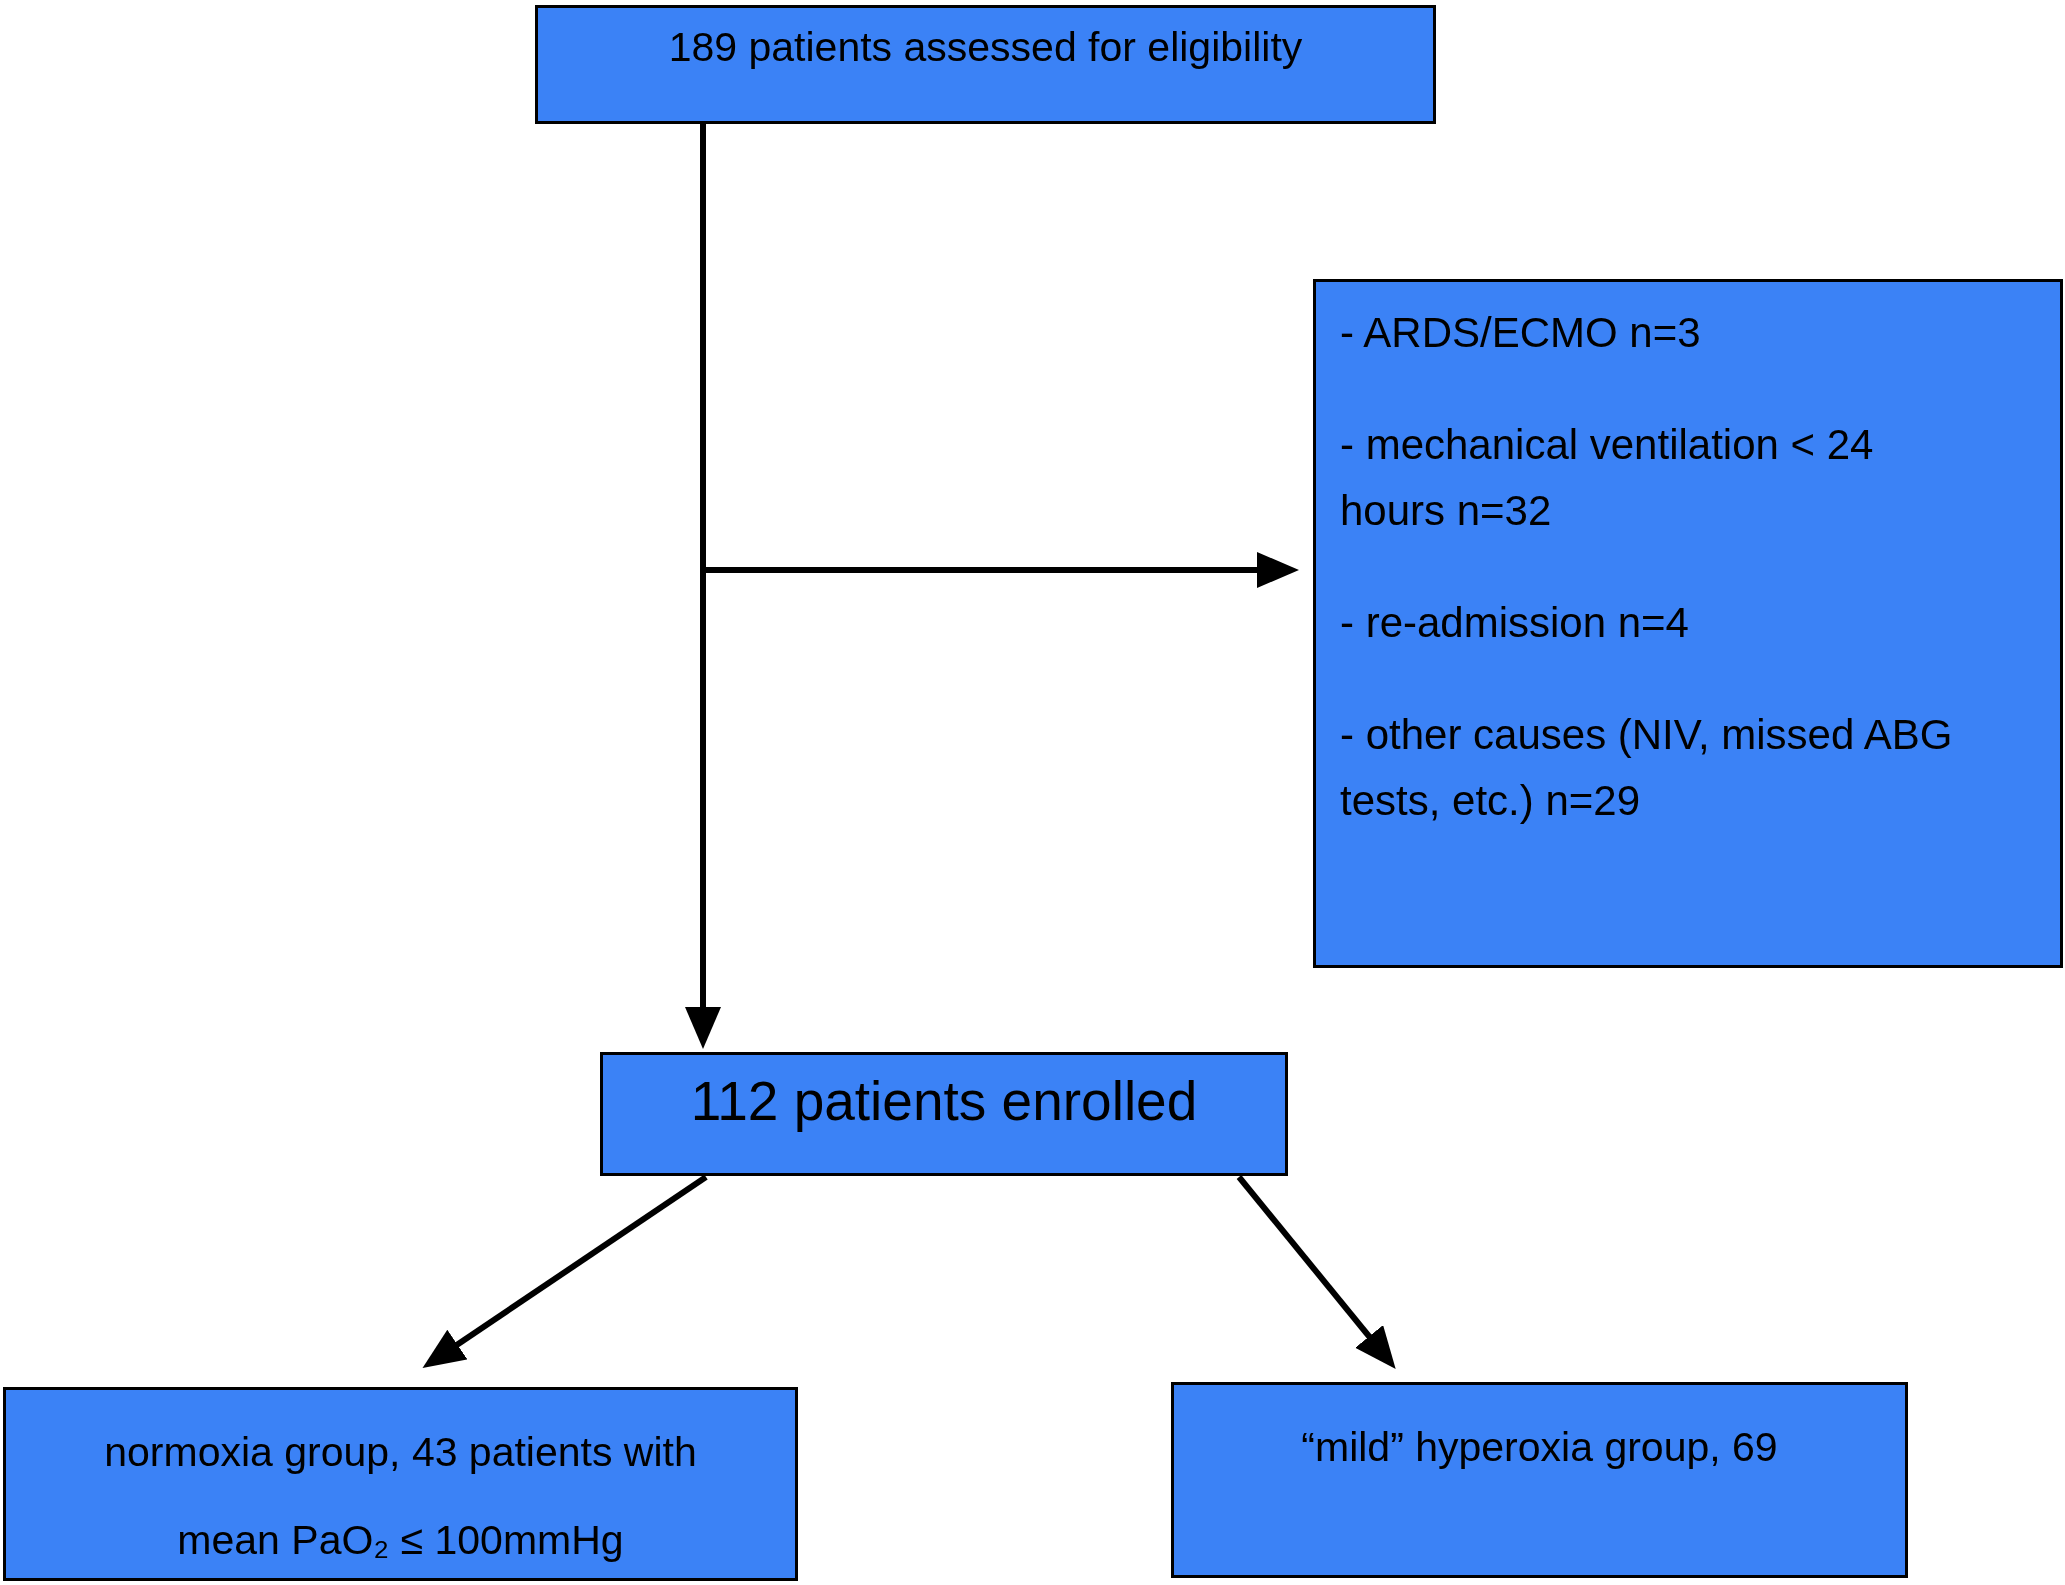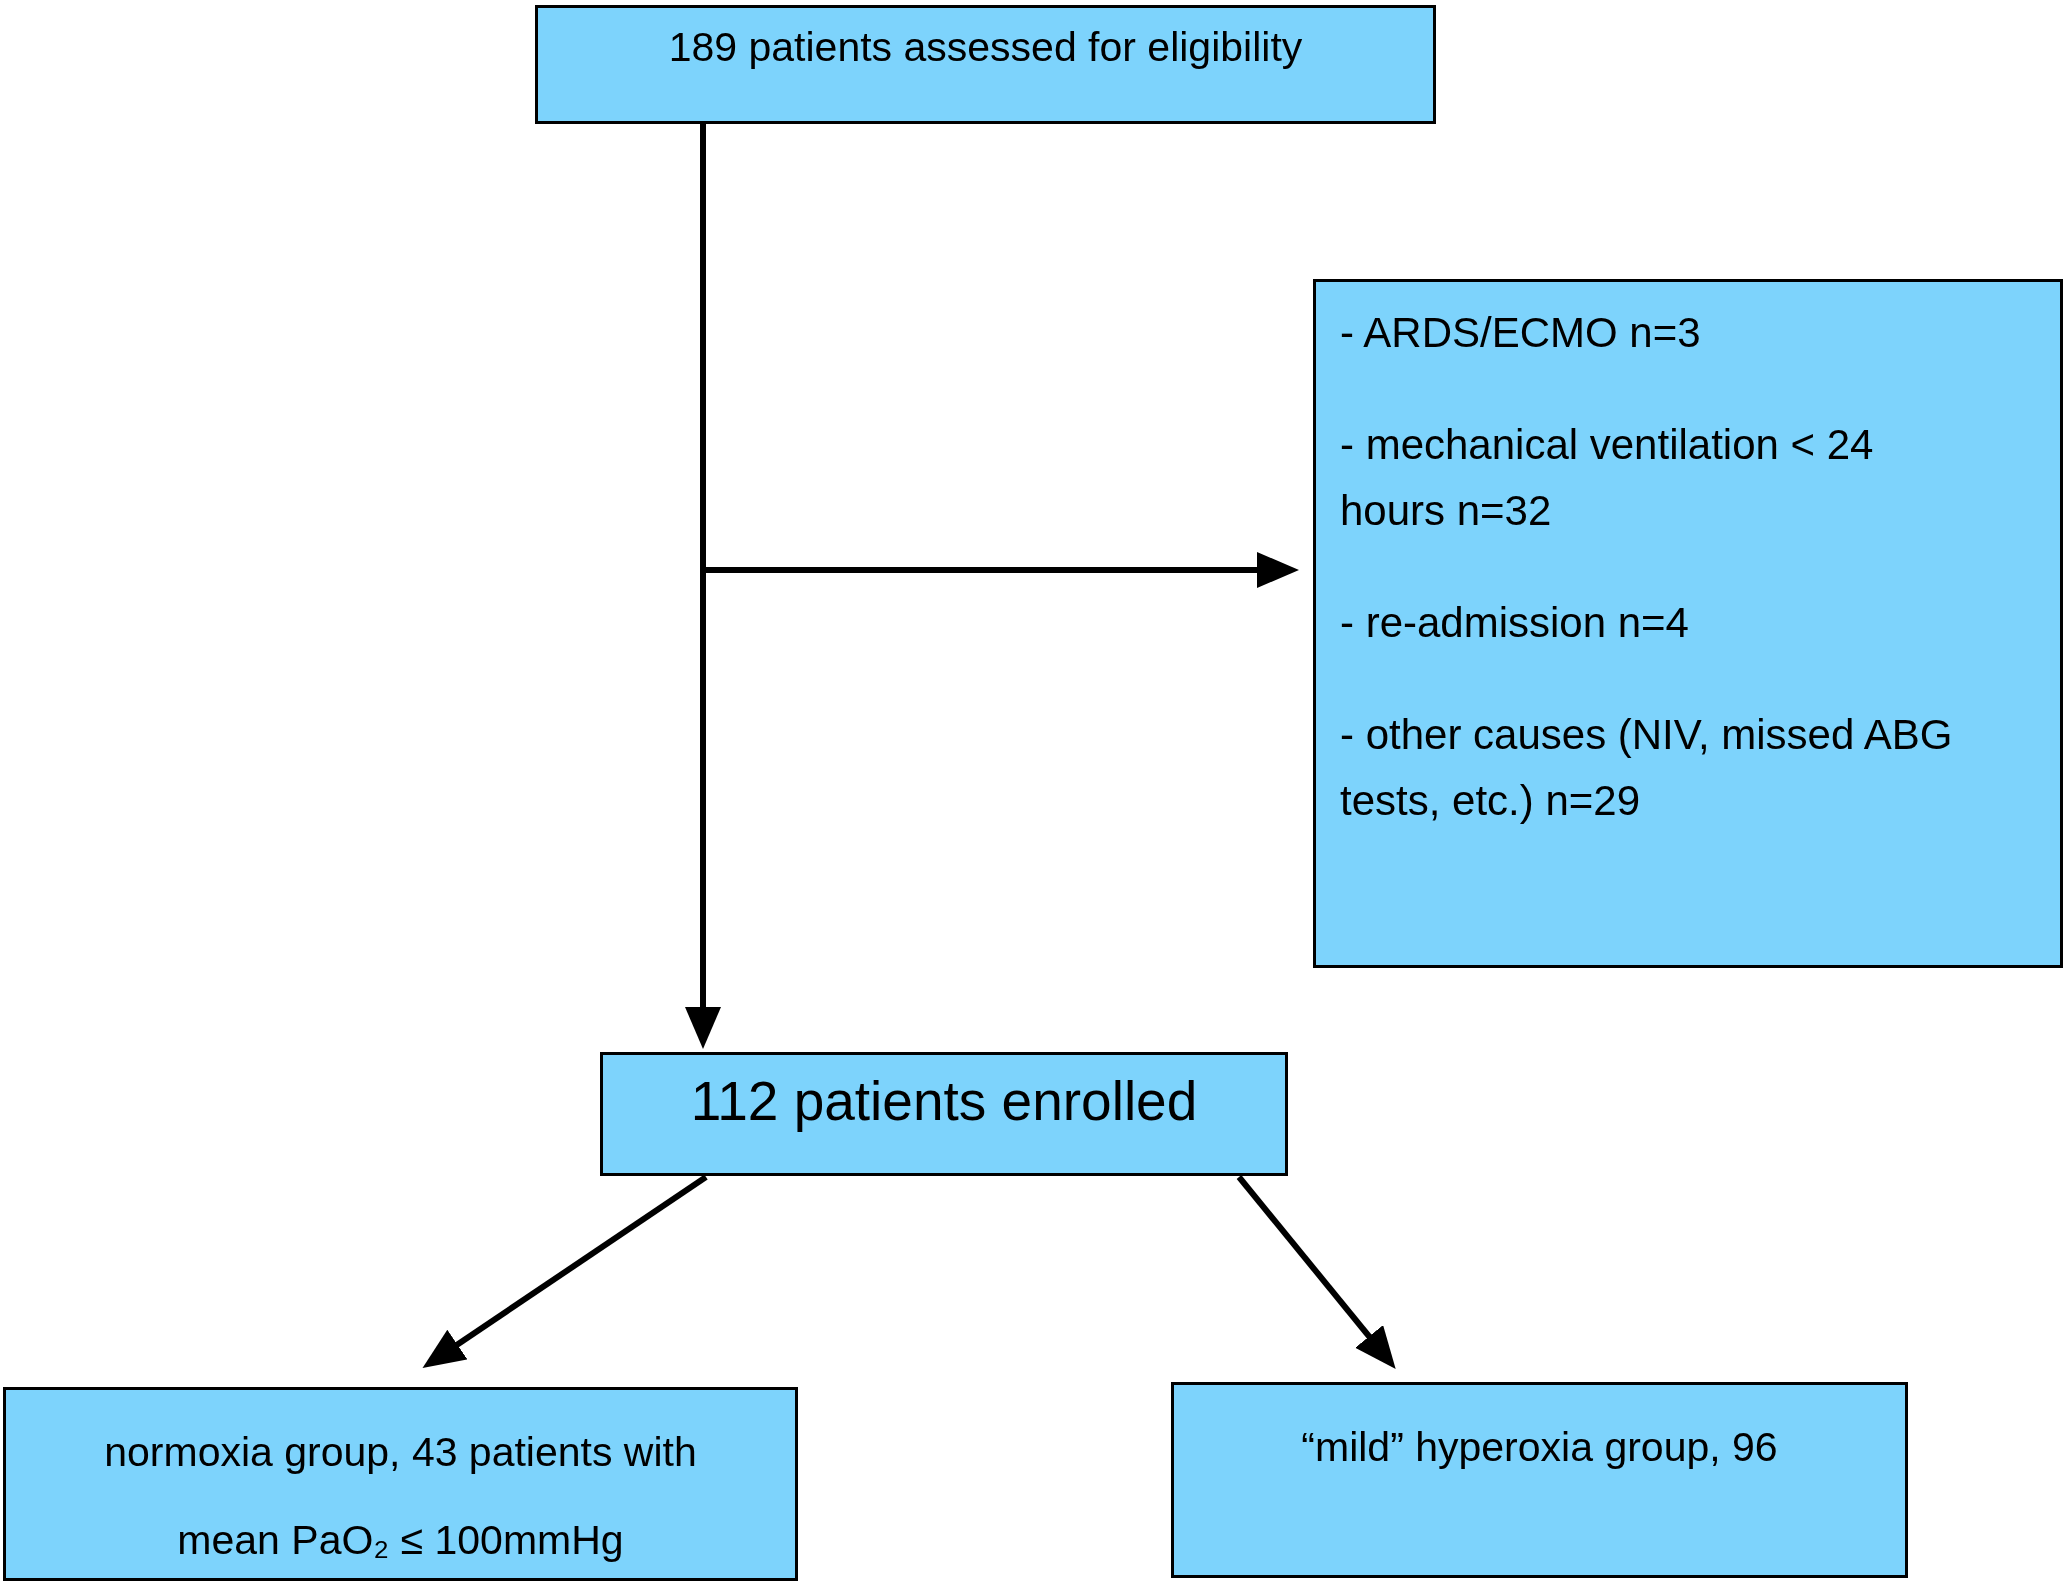--- a/index.html
+++ b/index.html
@@ -7,21 +7,21 @@
     position: relative;
     width: 2065px;
     height: 1585px;
     background: #ffffff;
     font-family: "Liberation Sans", "DejaVu Sans", sans-serif;
     color: #000000;
     overflow: hidden;
   }
   .box {
     position: absolute;
-    background: #7dd3fc;
+    background: #3b82f6;
     border: 3px solid #000000;
     box-sizing: border-box;
   }
   
   #box-assessed {
     left: 535px; top: 5px; width: 901px; height: 119px;
     text-align: center; padding-top: 16px; font-size: 41px;
   }
   
   #box-ineligible {
@@ -91,16 +91,16 @@
   <div class="box" id="box-enrolled">
     <span>112 patients enrolled</span>
   </div>
 
   <div class="box two-line" id="box-normoxia">
     <p>normoxia group, 43 patients with</p>
     <p>mean PaO₂ ≤ 100mmHg</p>
   </div>
 
   <div class="box two-line" id="box-hyperoxia">
-    <p>“mild” hyperoxia group, 96</p>
+    <p>“mild” hyperoxia group, 69</p>
   </div>
 
 </div>
 
 </body></html>

